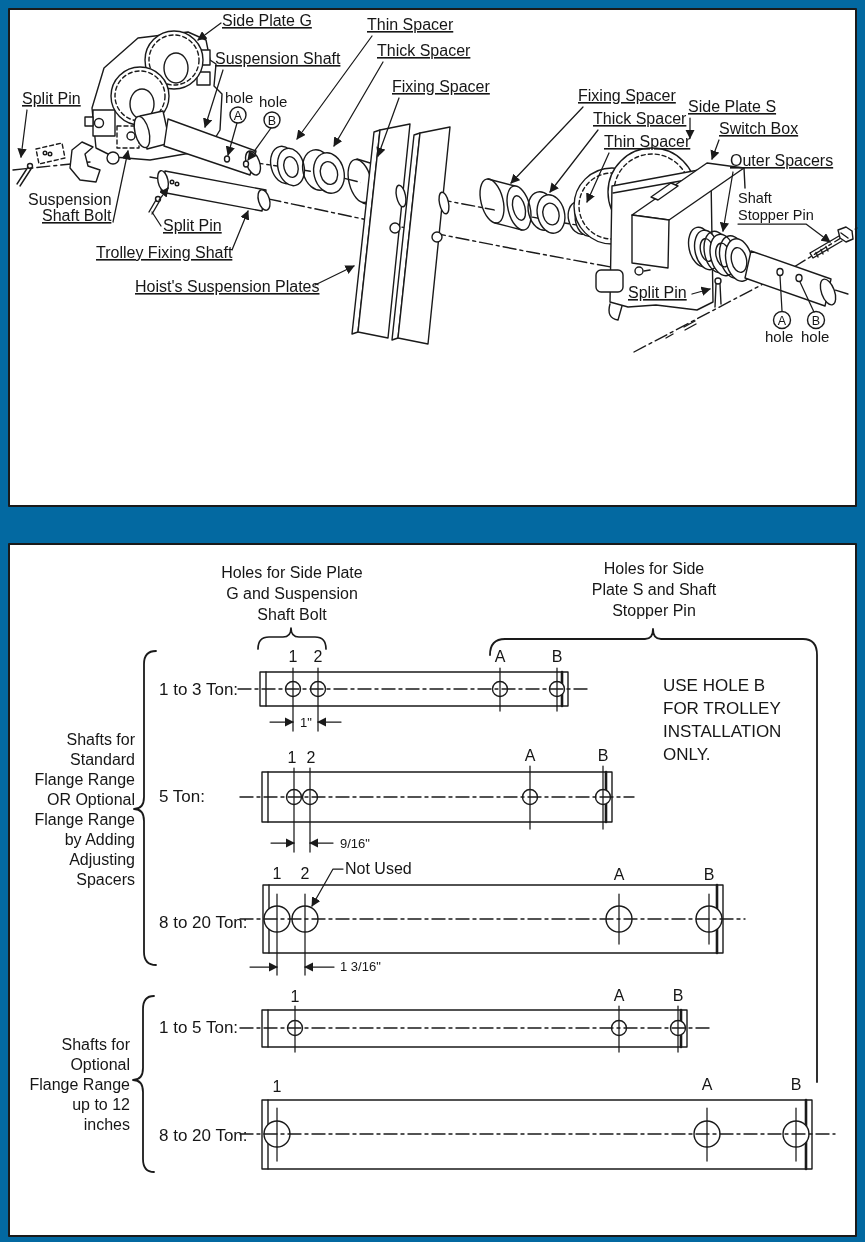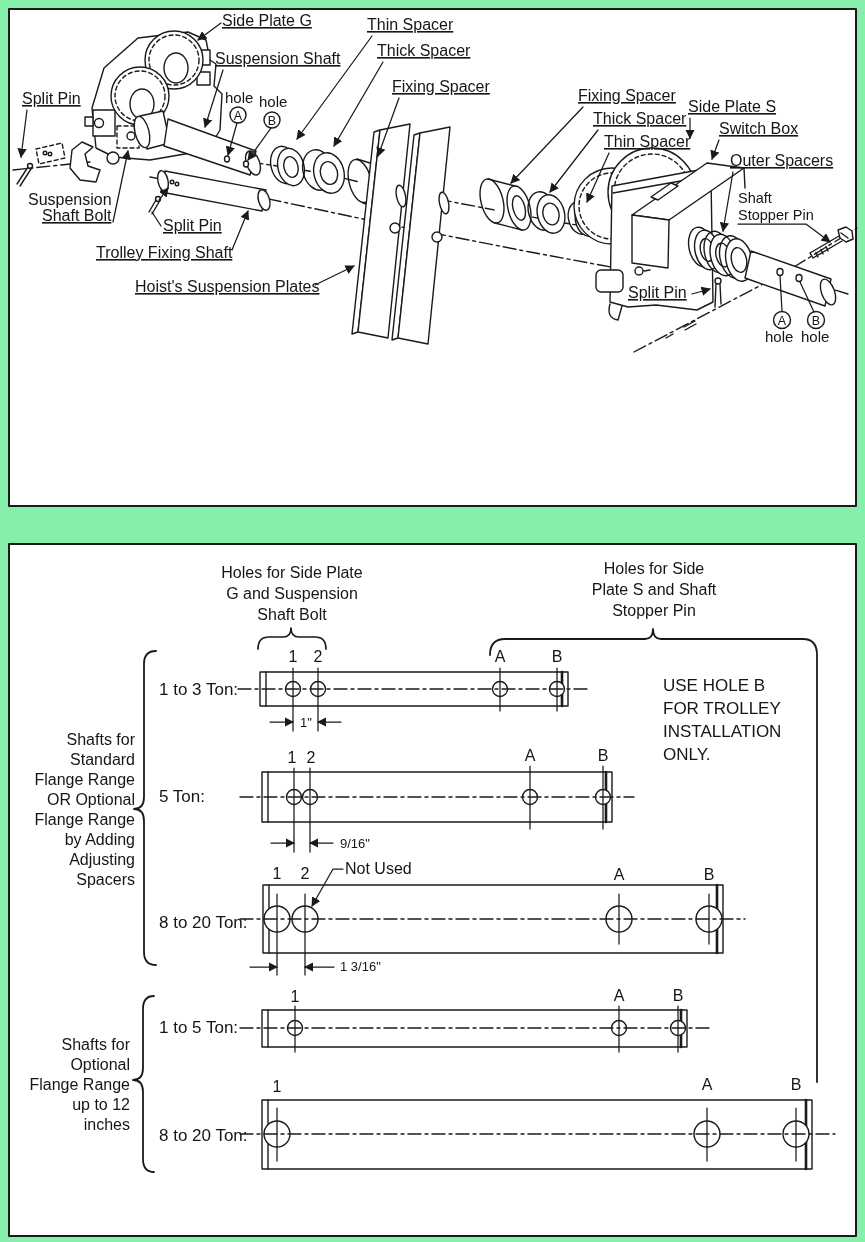--- a/index.html
+++ b/index.html
@@ -1,16 +1,16 @@
 <!DOCTYPE html>
 <html><head>
 <meta charset="utf-8">
 <style>
   html,body{margin:0;padding:0;background:#fff;}
-  .page{position:relative;width:865px;height:1242px;background:#86efac;overflow:hidden;}
+  .page{position:relative;width:865px;height:1242px;background:#0369a1;overflow:hidden;}
   svg{position:absolute;left:0;top:0;}
   .s{stroke:#1a1a1a;stroke-width:1.4;fill:none;stroke-linecap:round;stroke-linejoin:round;}
   .sf{stroke:#1a1a1a;stroke-width:1.4;fill:#ffffff;stroke-linejoin:round;}
   .fw{fill:#ffffff;stroke:none;}
   .dd{stroke-dasharray:13 4 3 4;}
   .dsh{stroke-dasharray:4 3;}
   .ldr{stroke-width:1.25;}
   .thk{stroke-width:2.6;}
   .bd{stroke-width:2;}
   text{fill:#161616;font-family:"Liberation Sans",sans-serif;}

